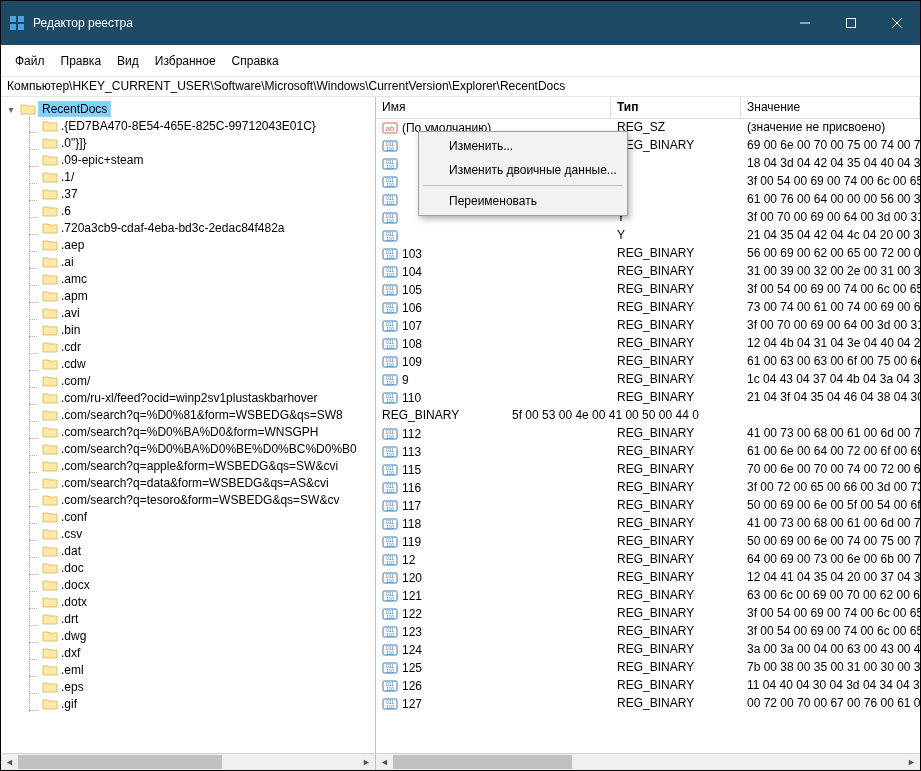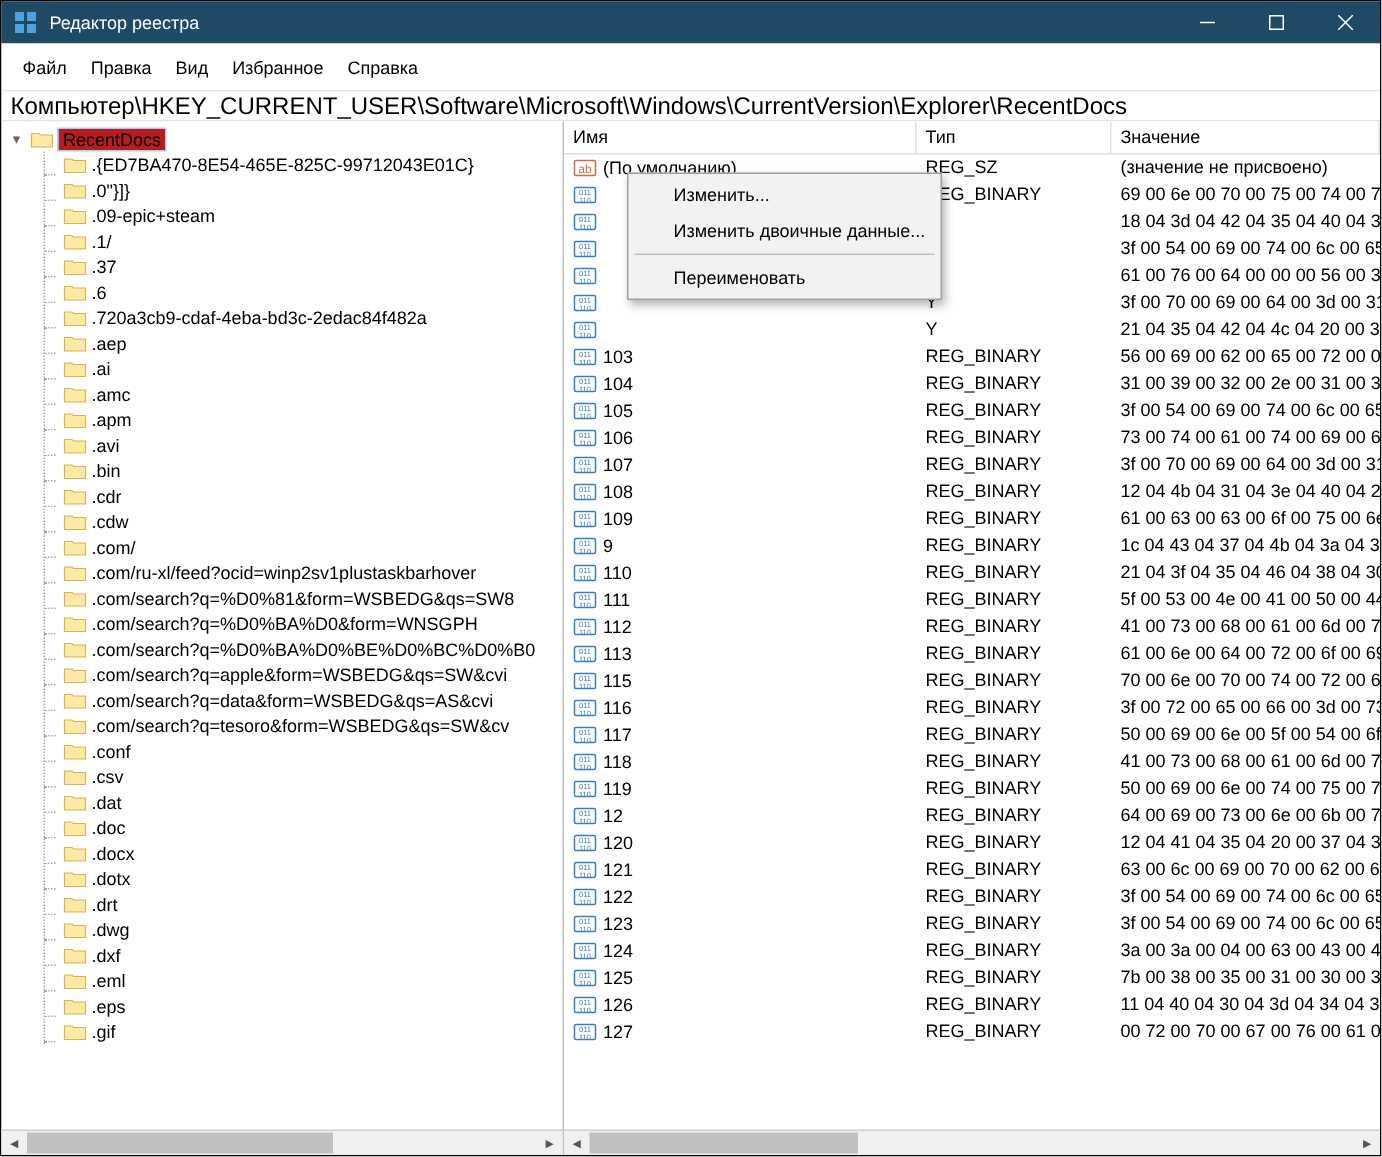--- a/index.html
+++ b/index.html
@@ -1,43 +1,43 @@
 <!DOCTYPE html>
 <html><head>
 <meta charset="utf-8">
 <style>
   * { box-sizing: border-box; margin: 0; padding: 0; }
   html, body { width: 921px; height: 771px; font-family: "Segoe UI", Tahoma, sans-serif; font-size: 12px; overflow: hidden; background: #fff; }
   .window { width: 921px; height: 771px; display: flex; flex-direction: column; border: 1px solid #000; }
-  .titlebar { background: #1e4a66; color: #fff; height: 28px; display: flex; align-items: center; padding: 0 0 0 8px; justify-content: space-between; }
+  .titlebar { background: #1e4a66; color: #fff; height: 44px; display: flex; align-items: center; padding: 0 0 0 8px; justify-content: space-between; }
   .titlebar .app-icon { width: 16px; height: 16px; margin-right: 8px; display: inline-flex; }
   .titlebar .title { flex: 1; font-size: 12px; }
   .win-controls { display: flex; height: 100%; }
   .win-btn { width: 46px; display: flex; align-items: center; justify-content: center; color: #fff; }
   .win-btn svg { width: 10px; height: 10px; }
   .menubar { background: #fff; height: 32px; display: flex; align-items: center; padding: 0 6px; border-bottom: 1px solid #e5e5e5; }
   .menubar .menu-item { padding: 2px 8px; cursor: default; }
-  .addressbar { background: #fff; height: 20px; padding: 2px 6px; font-size: 16px; color: #000; border-bottom: 1px solid #e5e5e5; white-space: nowrap; overflow: hidden; }
+  .addressbar { background: #fff; height: 20px; padding: 2px 6px; font-size: 12px; color: #000; border-bottom: 1px solid #e5e5e5; white-space: nowrap; overflow: hidden; }
   .content { flex: 1; display: flex; min-height: 0; }
   .tree-pane { width: 375px; border-right: 1px solid #c0c0c0; overflow: hidden; position: relative; background: #fff; }
   .tree-inner { padding: 4px 0 4px 4px; overflow: auto; height: calc(100% - 17px); }
   .tree-root { display: flex; align-items: center; gap: 3px; padding: 1px 0; }
   .tree-children { margin-left: 24px; }
   .tree-item { display: flex; align-items: flex-end; gap: 3px; padding: 1px 0; white-space: nowrap; height: 17px; }
   .exp { width: 12px; text-align: center; color: #666; font-size: 10px; }
   .folder-icon { width: 16px; height: 14px; }
   .folder-icon svg { width: 16px; height: 14px; }
-  .selected { background: #b91c1c; outline: 1px solid #99d1ff; }
+  .selected { background: #7dd3fc; outline: 1px solid #99d1ff; }
   .tree-dots { margin-left: 24px; border-left: 1px dotted #aaa; }
   .tree-dots .tree-item::before { content: ""; display: inline-block; width: 8px; border-top: 1px dotted #aaa; margin-left: -1px; margin-right: 2px; }
   .list-pane { flex: 1; overflow: hidden; position: relative; background: #fff; }
   .list-header { display: flex; height: 22px; border-bottom: 1px solid #e0e0e0; position: sticky; top: 0; background: #fff; }
   .list-header .col { padding: 3px 6px; border-right: 1px solid #e0e0e0; overflow: hidden; white-space: nowrap; }
   .col-name { width: 235px; }
-  .col-type { width: 130px; }
+  .col-type { width: 130px; font-weight: bold; }
   .col-value { flex: 1; }
   .list-body { overflow: hidden; height: calc(100% - 22px - 17px); }
   .list-row { display: flex; height: 18px; align-items: flex-start; }
   .list-row .cell { padding: 1px 6px; overflow: hidden; white-space: nowrap; }
   .list-row .name-cell { width: 235px; display: flex; align-items: center; gap: 4px; }
   .list-row .type-cell { width: 130px; }
   .list-row .value-cell { flex: 1; }
   .val-icon { width: 16px; height: 16px; display: inline-flex; align-items: center; justify-content: center; }
   .scrollbar-h { position: absolute; bottom: 0; left: 0; right: 0; height: 17px; background: #f0f0f0; border-top: 1px solid #d0d0d0; display: flex; }
   .sb-btn { width: 17px; height: 16px; background: #f0f0f0; display: flex; align-items: center; justify-content: center; color: #555; font-size: 9px; }
@@ -548,30 +548,20 @@
                   <text x="8" y="8" text-anchor="middle" font-size="5" fill="#3a7dbf" font-family="Arial">011</text>
                   <text x="8" y="13" text-anchor="middle" font-size="5" fill="#3a7dbf" font-family="Arial">110</text>
                 </svg>
               </span>
               <span>110</span>
             </div>
             <div class="cell type-cell">REG_BINARY</div>
             <div class="cell value-cell">21 04 3f 04 35 04 46 04 38 04 30 0</div>
           </div>
           <div class="list-row">
-            <div class="cell name-cell">
-              <span class="val-icon">
-                <svg viewBox="0 0 16 16">
-                  <rect x="1" y="3" width="14" height="10" rx="1" fill="#fff" stroke="#3a7dbf"></rect>
-                  <text x="8" y="8" text-anchor="middle" font-size="5" fill="#3a7dbf" font-family="Arial">011</text>
-                  <text x="8" y="13" text-anchor="middle" font-size="5" fill="#3a7dbf" font-family="Arial">110</text>
-                </svg>
-              </span>
-              <span>111</span>
-            </div>
             <div class="cell type-cell">REG_BINARY</div>
             <div class="cell value-cell">5f 00 53 00 4e 00 41 00 50 00 44 0</div>
           </div>
           <div class="list-row">
             <div class="cell name-cell">
               <span class="val-icon">
                 <svg viewBox="0 0 16 16">
                   <rect x="1" y="3" width="14" height="10" rx="1" fill="#fff" stroke="#3a7dbf"></rect>
                   <text x="8" y="8" text-anchor="middle" font-size="5" fill="#3a7dbf" font-family="Arial">011</text>
                   <text x="8" y="13" text-anchor="middle" font-size="5" fill="#3a7dbf" font-family="Arial">110</text>

